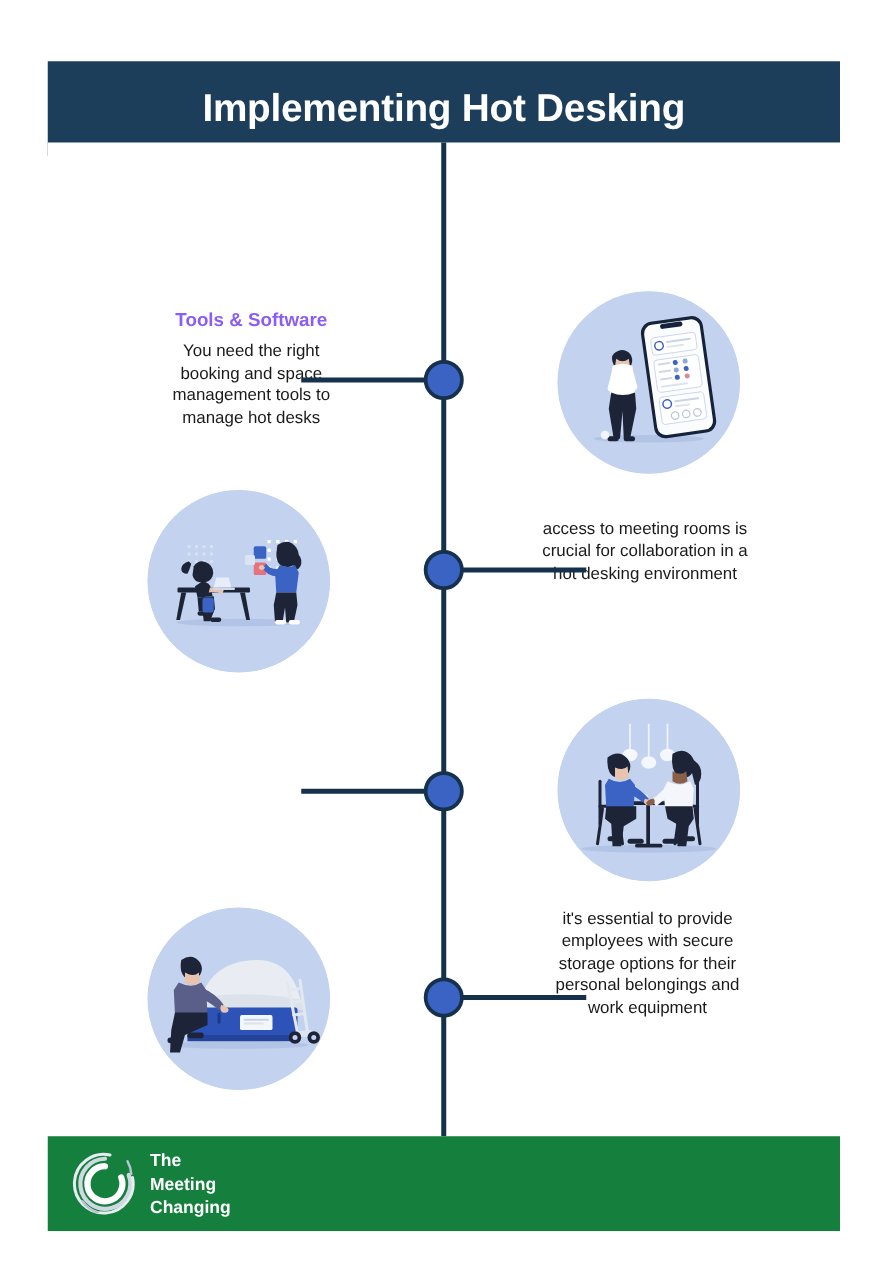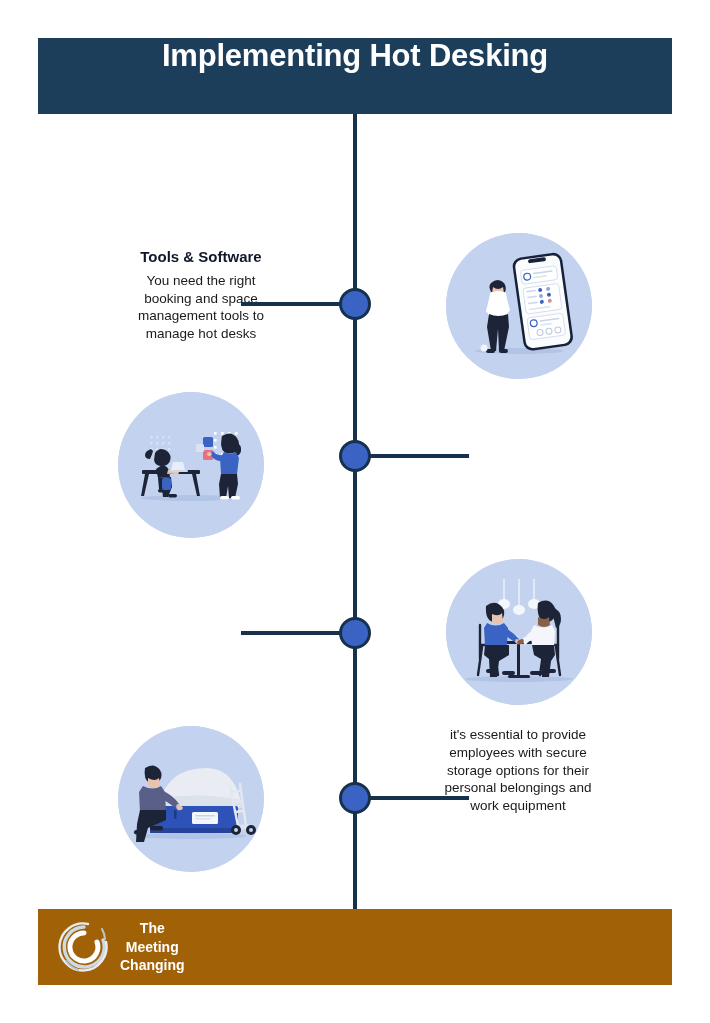--- a/index.html
+++ b/index.html
@@ -21,25 +21,26 @@
     width: 634px;
     height: 947px;
     background: #ffffff;
     overflow: hidden;
   }
 
   
   .header {
     position: absolute;
     left: 0;
-    top: 0;
+    top: 11px;
     width: 634px;
     height: 76px;
     background: #1d3e5a;
     display: flex;
+    align-items: center;
     justify-content: center;
   }
   .header-title {
     color: #ffffff;
     font-size: 31px;
     font-weight: bold;
     letter-spacing: -0.2px;
     font-family: "Liberation Sans", sans-serif;
   }
 
@@ -80,21 +81,21 @@
     background: #15314c;
     z-index: 2;
   }
 
   
   .block {
     position: absolute;
     text-align: center;
   }
   .block-title {
-    color: #0f172a;
+    color: #8b5cf6;
     font-size: 15px;
     font-weight: bold;
     line-height: 1.45;
     margin: 0 0 4px 0;
   }
   .block-body {
     color: #1a1a1a;
     font-size: 13.5px;
     line-height: 1.32;
     margin: 0;
@@ -112,24 +113,23 @@
   }
   .illus svg { display: block; }
 
   
   .footer {
     position: absolute;
     left: 0;
     top: 871px;
     width: 634px;
     height: 76px;
-    background: #a16207;
+    background: #15803d;
     display: flex;
     align-items: center;
-    text-align: center;
   }
   .logo-mark {
     margin-left: 20px;
     width: 52px;
     height: 52px;
     flex: 0 0 auto;
   }
   .logo-text {
     margin-left: 10px;
     color: #ffffff;
@@ -208,20 +208,21 @@
           <rect x="53" y="116" width="9" height="4" rx="2" fill="#1d2438"></rect>
           <circle cx="38" cy="115" r="3.5" fill="#f0f4fb"></circle>
         </g>
       </svg>
     </div>
 
     <div class="connector" style="left:319px; top:340px; width:112px;"></div>
     <div class="node" style="top:326px;"></div>
 
     <div class="block" style="left:395px; top:300px; width:166px;">
+      <p class="block-body">access to meeting rooms is crucial for collaboration in a hot desking environment</p>
     </div>
 
     <div class="illus" style="left:80px; top:278px;">
       <svg width="146" height="146" viewBox="0 0 146 146">
         <circle cx="73" cy="73" r="73" fill="#c3d2ee"></circle>
 
         <g fill="#d7e1f4">
           <g>
             <rect x="32" y="44" width="2.4" height="2.4"></rect>
               <rect x="38" y="44" width="2.4" height="2.4"></rect>

